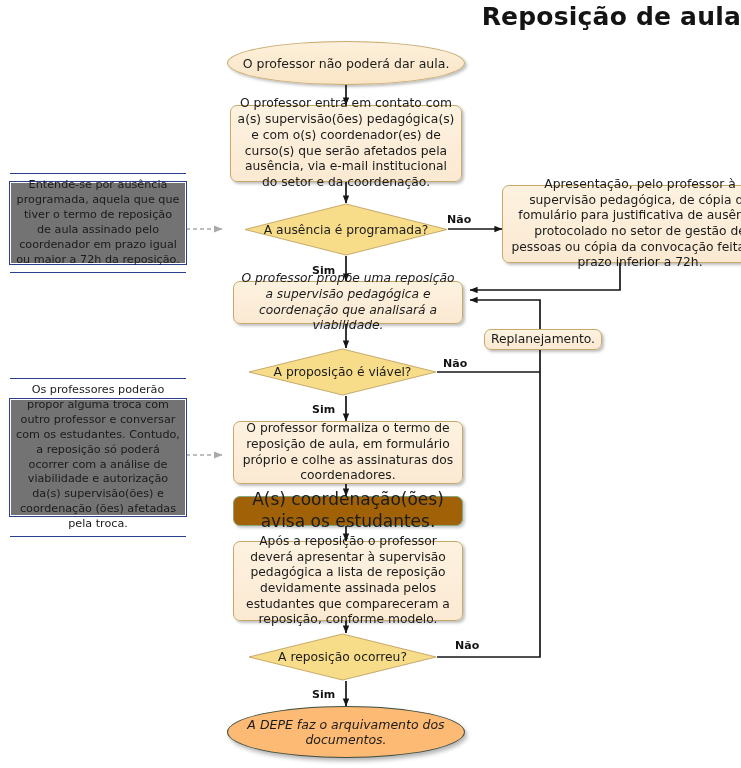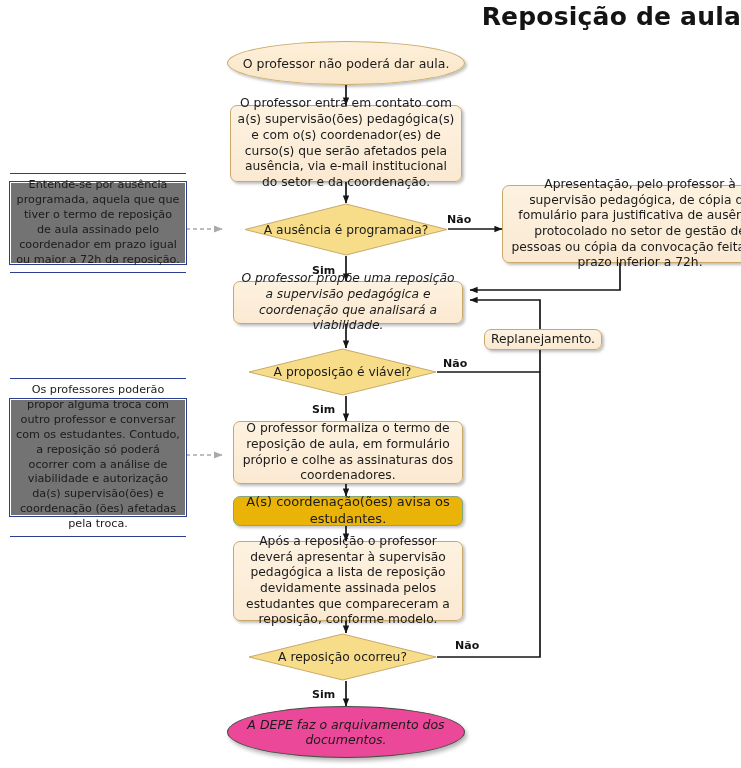--- a/index.html
+++ b/index.html
@@ -28,41 +28,41 @@
   .ellipse-start{
     border-radius:50%;
     background:linear-gradient(#fdf0db,#fae5c6);
     border:1px solid #c8a96a;
     box-shadow:2px 2px 3px rgba(0,0,0,.25);
     font-size:12.5px;color:#1b1b1b;
   }
   
   .ellipse-end{
     border-radius:50%;
-    background:#ec4899;
+    background:#fdba74;
     border:1.5px solid #3f4f3f;
     box-shadow:2px 3px 4px rgba(0,0,0,.3);
     font-size:12.5px;color:#1b1b1b;font-style:italic;
   }
 
   
   .proc{
     border-radius:7px;
     background:linear-gradient(#fdf2e0,#fbe9d2);
     border:1px solid #c8a96a;
     box-shadow:2px 2px 3px rgba(0,0,0,.25);
     font-size:12.3px;color:#1b1b1b;line-height:1.28;
   }
   
   .proc-green{
     border-radius:7px;
-    background:#eab308;
+    background:#a16207;
     border:1px solid #86a77d;
     box-shadow:2px 2px 3px rgba(0,0,0,.22);
-    font-size:13px;color:#1b1b1b;line-height:1.28;
+    font-size:17px;color:#1b1b1b;line-height:1.28;
   }
 
   
   .diamond{background:transparent;}
   .diamond .dshape{
     position:absolute;left:0;top:0;width:100%;height:100%;
   }
   .diamond .dlabel{
     position:relative;z-index:2;width:100%;text-align:center;
     font-size:12.3px;color:#1b1b1b;

